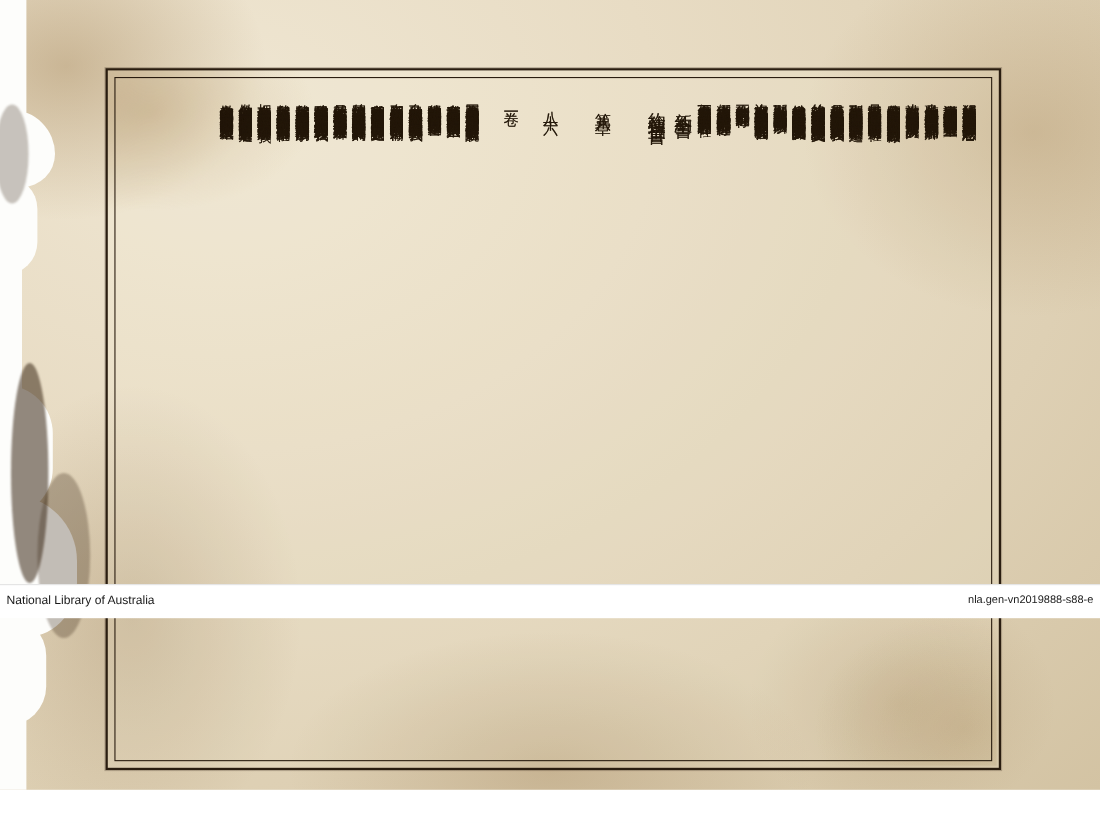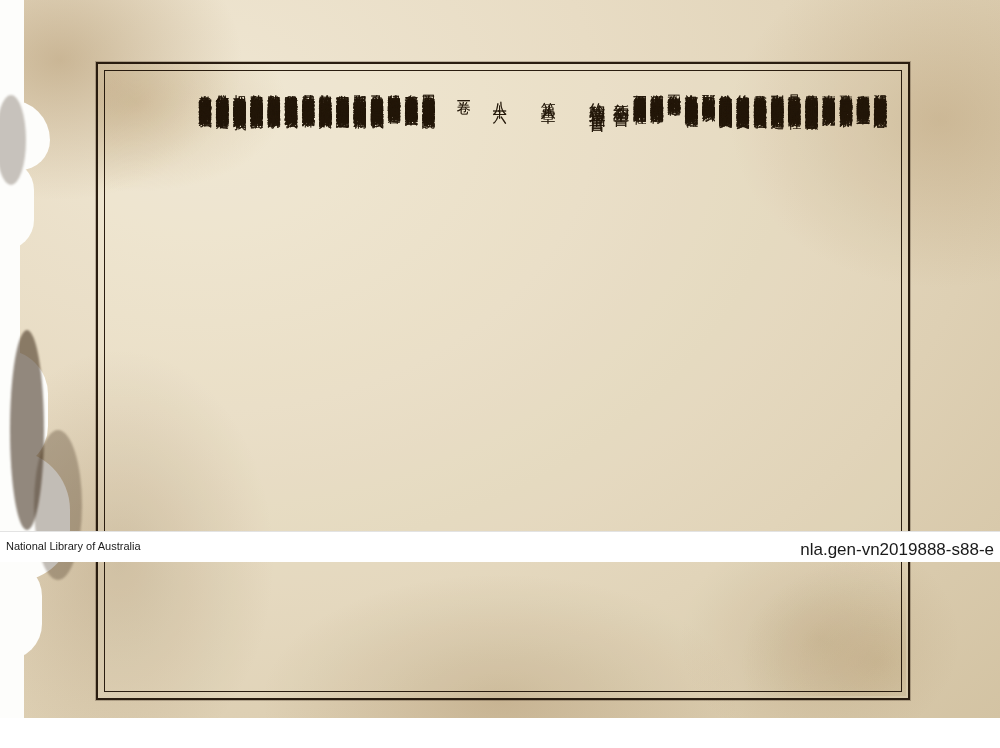--- a/index.html
+++ b/index.html
@@ -36,21 +36,21 @@
     left: 6px;
     top: 8px;
     font-size: 11px;
     color: #1a1a1a;
     font-family: "Liberation Sans", sans-serif;
   }
   .footer-right {
     position: absolute;
     right: 6px;
     top: 8px;
-    font-size: 17px;
+    font-size: 10px;
     color: #1a1a1a;
     font-family: "Liberation Sans", sans-serif;
   }
 
   
   .scan {
     position: absolute;
     left: 0;
     top: 0;
     width: 1000px;

